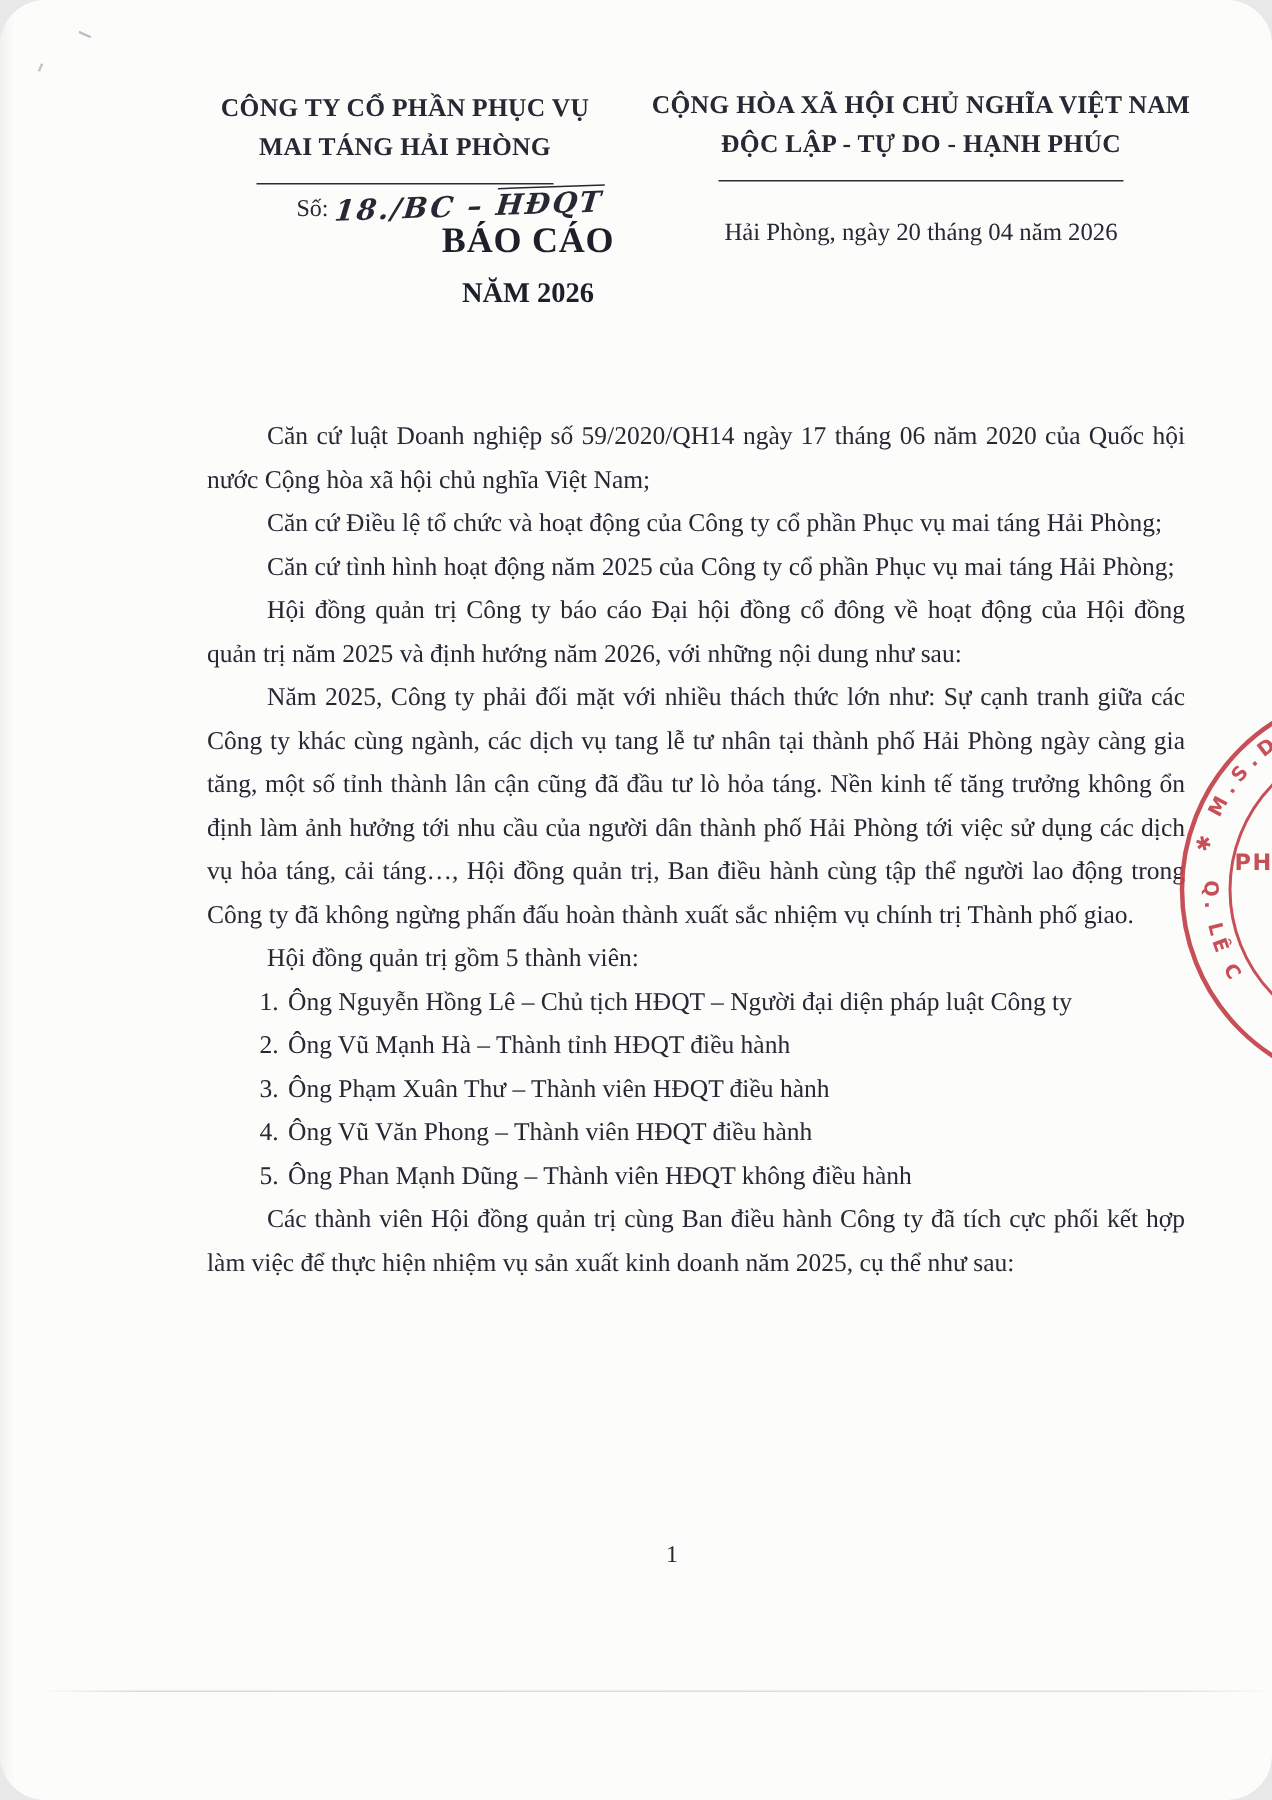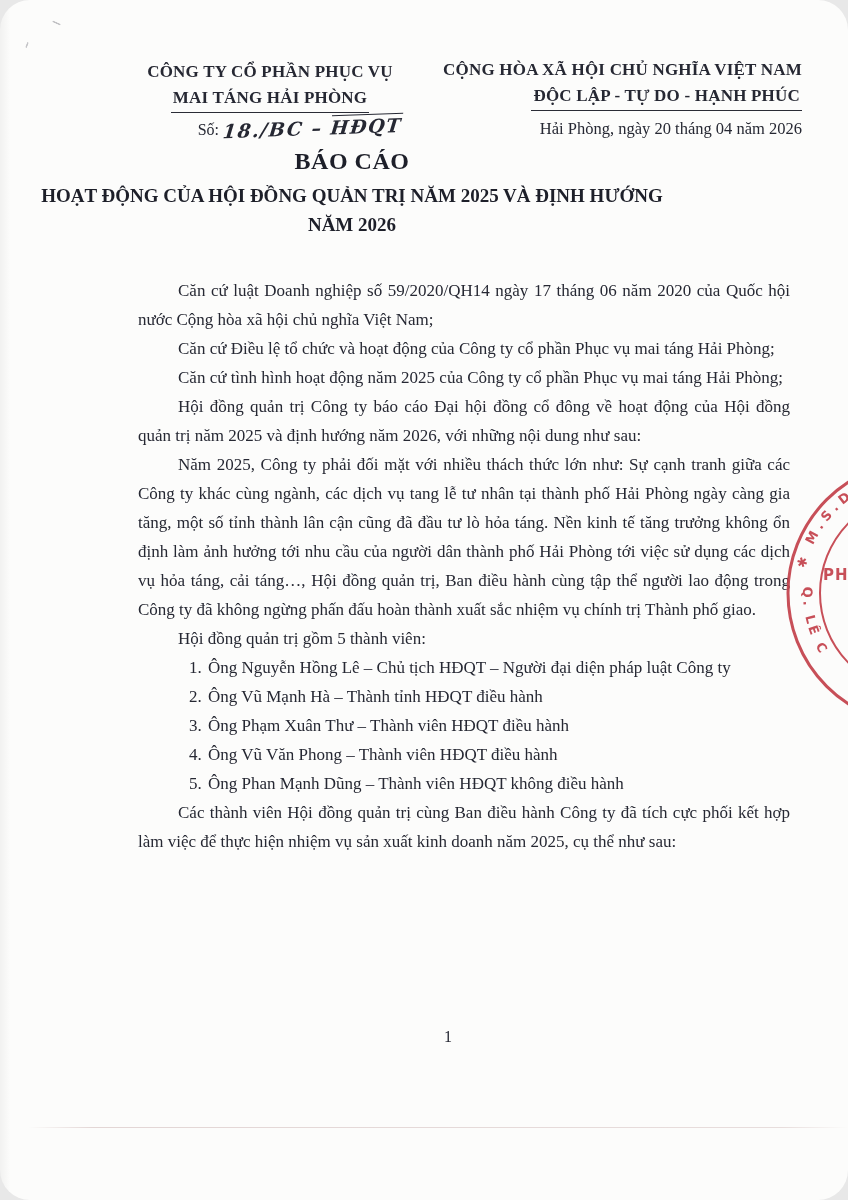--- a/index.html
+++ b/index.html
@@ -10,44 +10,44 @@
     color:#262833;
     border-radius:30px;
   }
   .page::before{
     content:""; position:absolute; left:0; top:0; bottom:0; width:10px;
     background:linear-gradient(90deg, rgba(0,0,0,0.045), rgba(0,0,0,0));
     pointer-events:none;
   }
   
   .header-left { position:absolute; left:128px; top:60px; width:284px; text-align:center; }
-  .header-right{ position:absolute; left:426px; top:58px; width:376px; text-align:right; }
+  .header-right{ position:absolute; left:426px; top:58px; width:376px; text-align:center; }
   .h-line { line-height:24px; }
   .bold { font-weight:bold; font-size:17px; letter-spacing:0.2px; }
-  .underlined { display:inline-block; border-bottom:1.6px solid #2a2c36; padding:0 2px 2px 2px; }
+  .underlined { display:inline-block; border-bottom:1.6px solid #2a2c36; padding:0 2px 12px 2px; }
   .so-line { margin-top:3px; font-size:16px; text-align:right; padding-right:10px; }
   .handwritten {
     display:inline-block; font-family:"DejaVu Serif",serif; font-style:italic; font-weight:600;
     font-size:19px; letter-spacing:1.5px; transform:rotate(-2deg) skewX(-8deg); margin-left:4px;
   }
   .overlined { text-decoration:overline; }
-  .dateline { margin-top:6px; font-size:16.5px; }
+  .dateline { margin-top:22px; font-size:16.5px; }
   .hr-l2 { margin-top:2px; }
   
   .title-block { position:absolute; left:0; top:146px; width:704px; text-align:center; }
   .title-main { font-size:24px; font-weight:bold; letter-spacing:0.5px; color:#1d1f29; line-height:30px; }
   .title-sub  { font-size:19px;  font-weight:bold; color:#1d1f29; line-height:29px; margin-top:5px; }
   
   .body {
     position:absolute; left:138px; top:276px; width:652px;
     font-size:17px; line-height:29px; text-align:justify;
   }
   .body p { margin:0; text-indent:40px; }
   .body ol { margin:0; padding-left:52px; }
-  .body li { padding-left:2px; text-align:left;margin-left:16px; }
+  .body li { padding-left:2px; text-align:left; }
   
   .page-footer { position:absolute; left:100px; top:1028px; width:696px; text-align:center; font-size:16px; }
   
   .stamp { position:absolute; left:780px; top:455px; width:68px; height:276px; opacity:0.93; pointer-events:none; }
   .stamp text { font-family:"DejaVu Sans",sans-serif; font-weight:bold; }
   
   .pen-mark { position:absolute; border-top:2px solid #8f8f96; border-radius:2px; opacity:0.55; }
   .mark1 { left:52px; top:22px; width:9px; transform:rotate(24deg); }
   .mark2 { left:24px; top:44px; width:6px; transform:rotate(-68deg); opacity:0.5; }
   .scan-line {
@@ -71,21 +71,20 @@
 
   <div class="header-right">
     <div class="h-line bold">CỘNG HÒA XÃ HỘI CHỦ NGHĨA VIỆT NAM</div>
     <div class="h-line bold hr-l2"><span class="underlined">ĐỘC LẬP - TỰ DO - HẠNH PHÚC</span></div>
     <div class="h-line dateline">Hải Phòng, ngày 20 tháng 04 năm 2026</div>
   </div>
 
   <div class="title-block">
     <div class="title-main">BÁO CÁO</div>
     <div class="title-sub">
-      <div>HOẠT ĐỘNG CỦA HỘI ĐỒNG QUẢN TRỊ NĂM 2025 VÀ ĐỊNH HƯỚNG</div>
       <div>NĂM 2026</div>
     </div>
   </div>
 
   <div class="body">
     <p>Căn cứ luật Doanh nghiệp số 59/2020/QH14 ngày 17 tháng 06 năm 2020 của Quốc hội nước Cộng hòa xã hội chủ nghĩa Việt Nam;</p>
     <p>Căn cứ Điều lệ tổ chức và hoạt động của Công ty cổ phần Phục vụ mai táng Hải Phòng;</p>
     <p>Căn cứ tình hình hoạt động năm 2025 của Công ty cổ phần Phục vụ mai táng Hải Phòng;</p>
     <p>Hội đồng quản trị Công ty báo cáo Đại hội đồng cổ đông về hoạt động của Hội đồng quản trị năm 2025 và định hướng năm 2026, với những nội dung như sau:</p>
     <p>Năm 2025, Công ty phải đối mặt với nhiều thách thức lớn như: Sự cạnh tranh giữa các Công ty khác cùng ngành, các dịch vụ tang lễ tư nhân tại thành phố Hải Phòng ngày càng gia tăng, một số tỉnh thành lân cận cũng đã đầu tư lò hỏa táng. Nền kinh tế tăng trưởng không ổn định làm ảnh hưởng tới nhu cầu của người dân thành phố Hải Phòng tới việc sử dụng các dịch vụ hỏa táng, cải táng…, Hội đồng quản trị, Ban điều hành cùng tập thể người lao động trong Công ty đã không ngừng phấn đấu hoàn thành xuất sắc nhiệm vụ chính trị Thành phố giao.</p>

